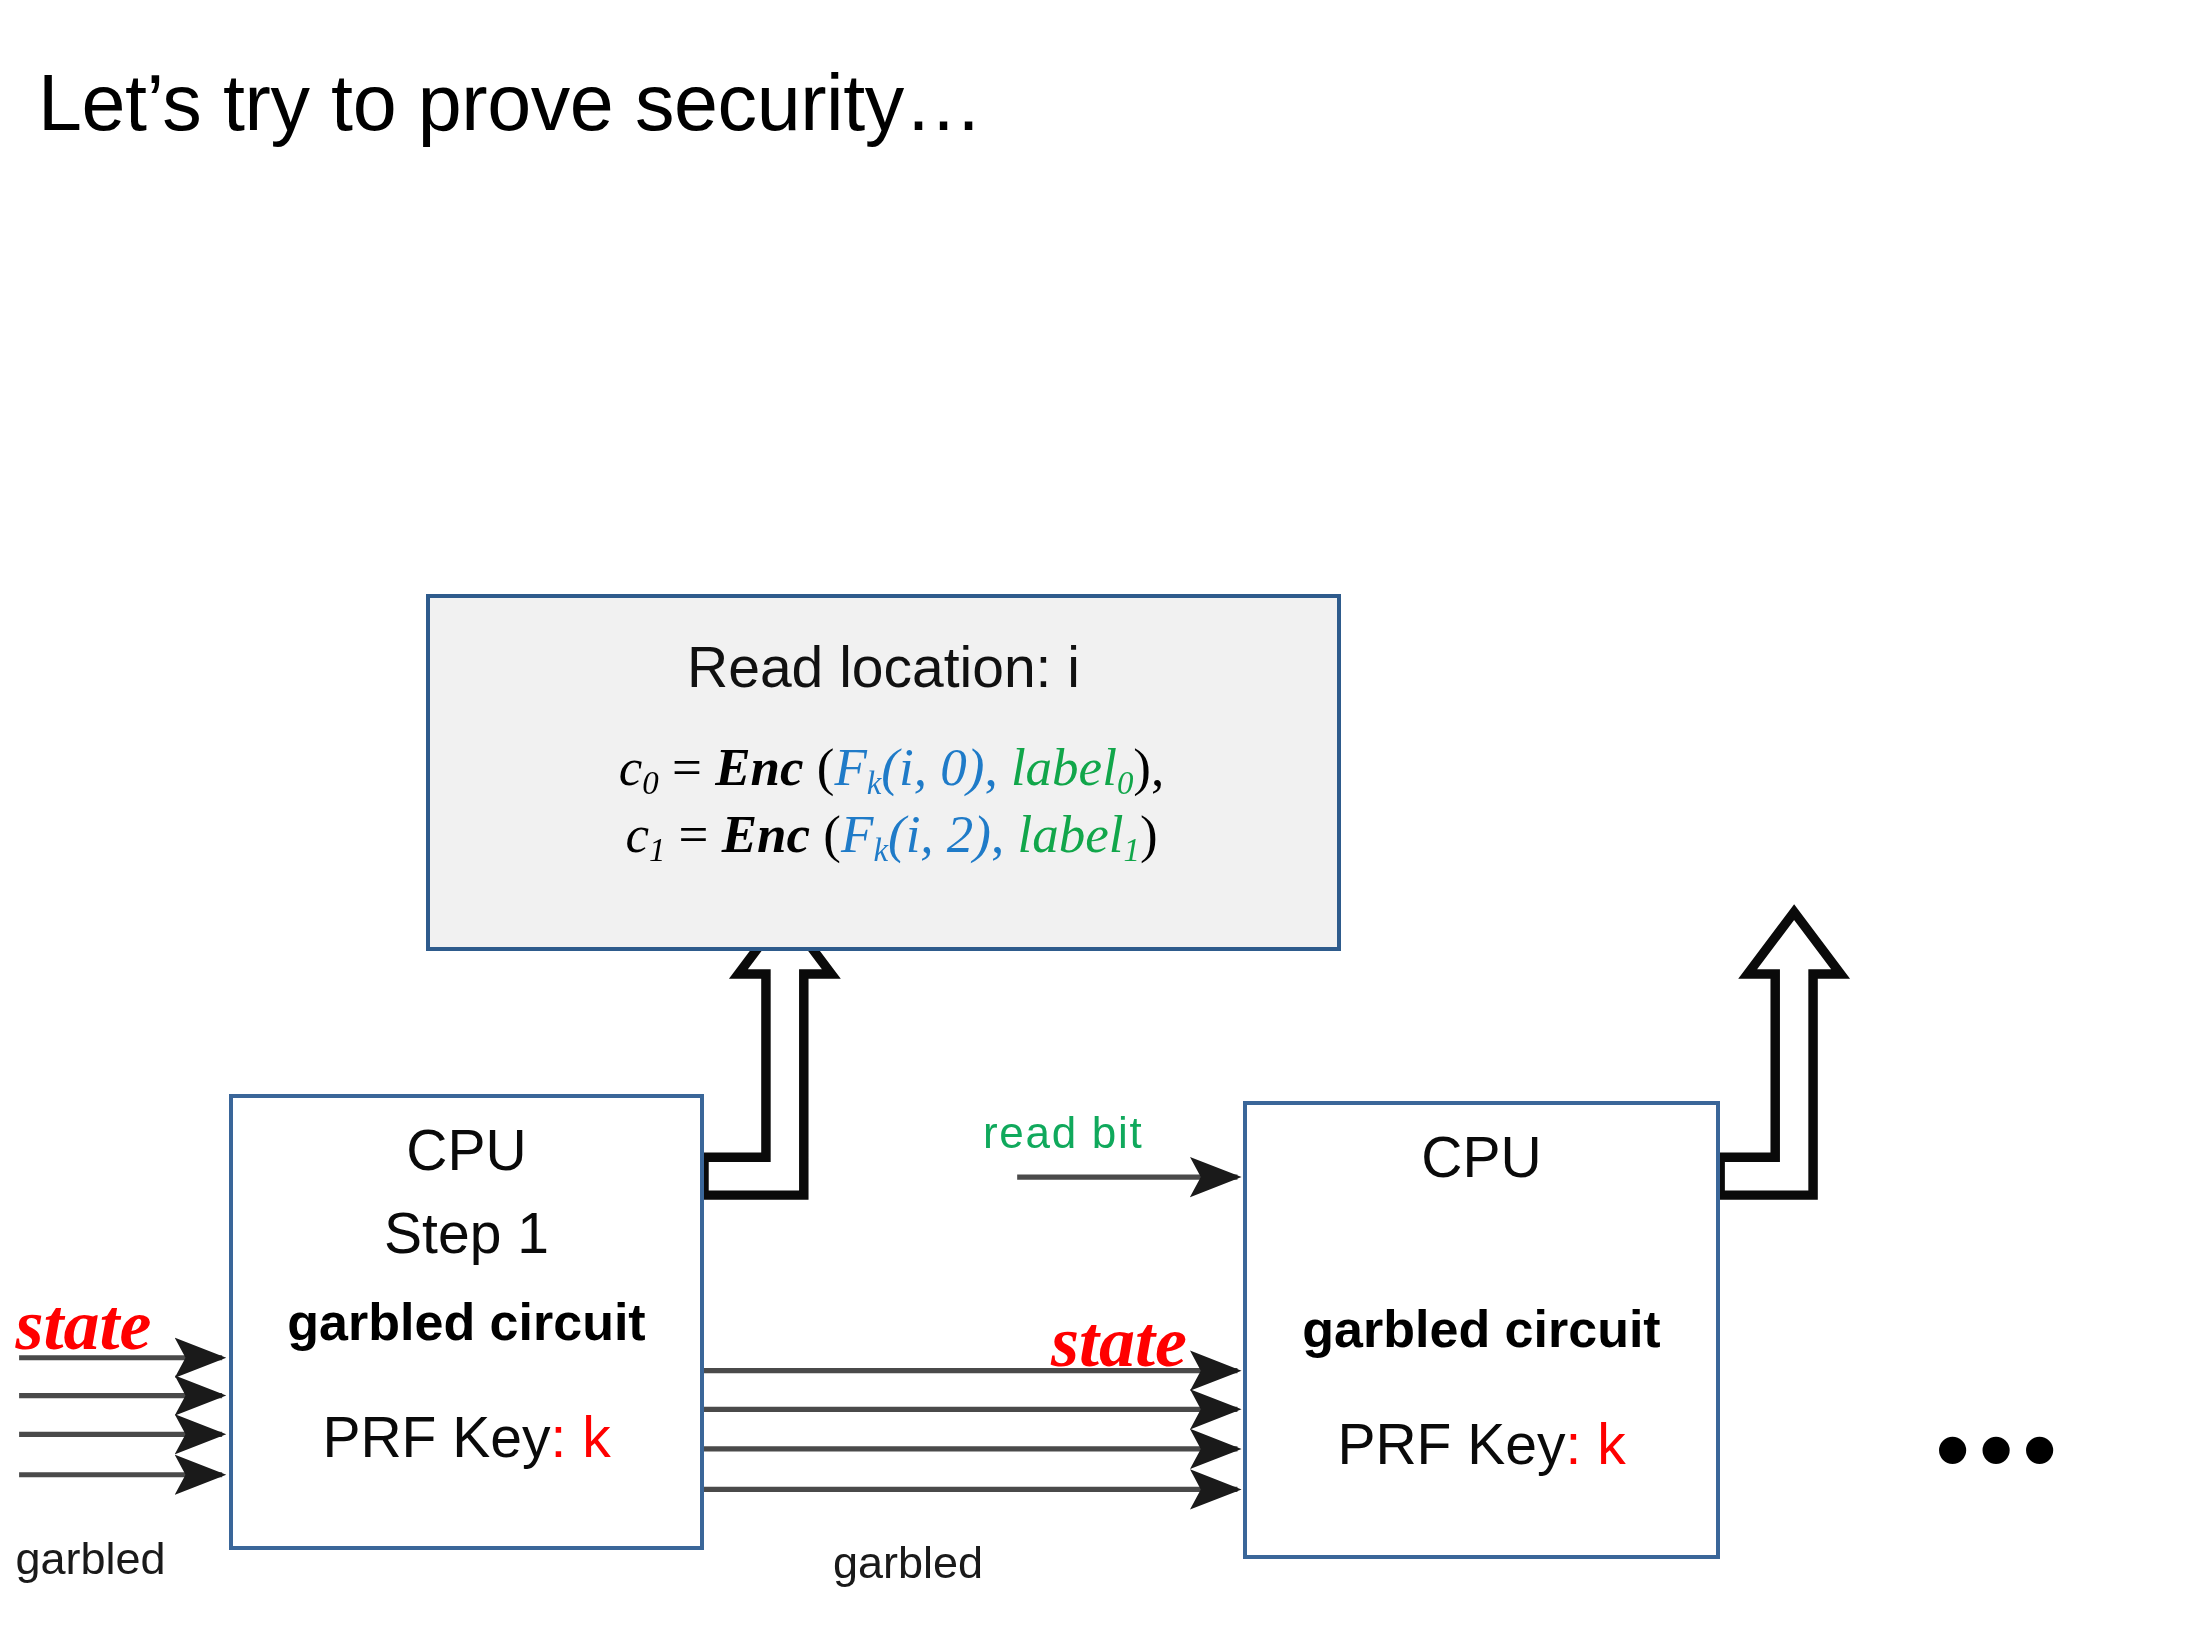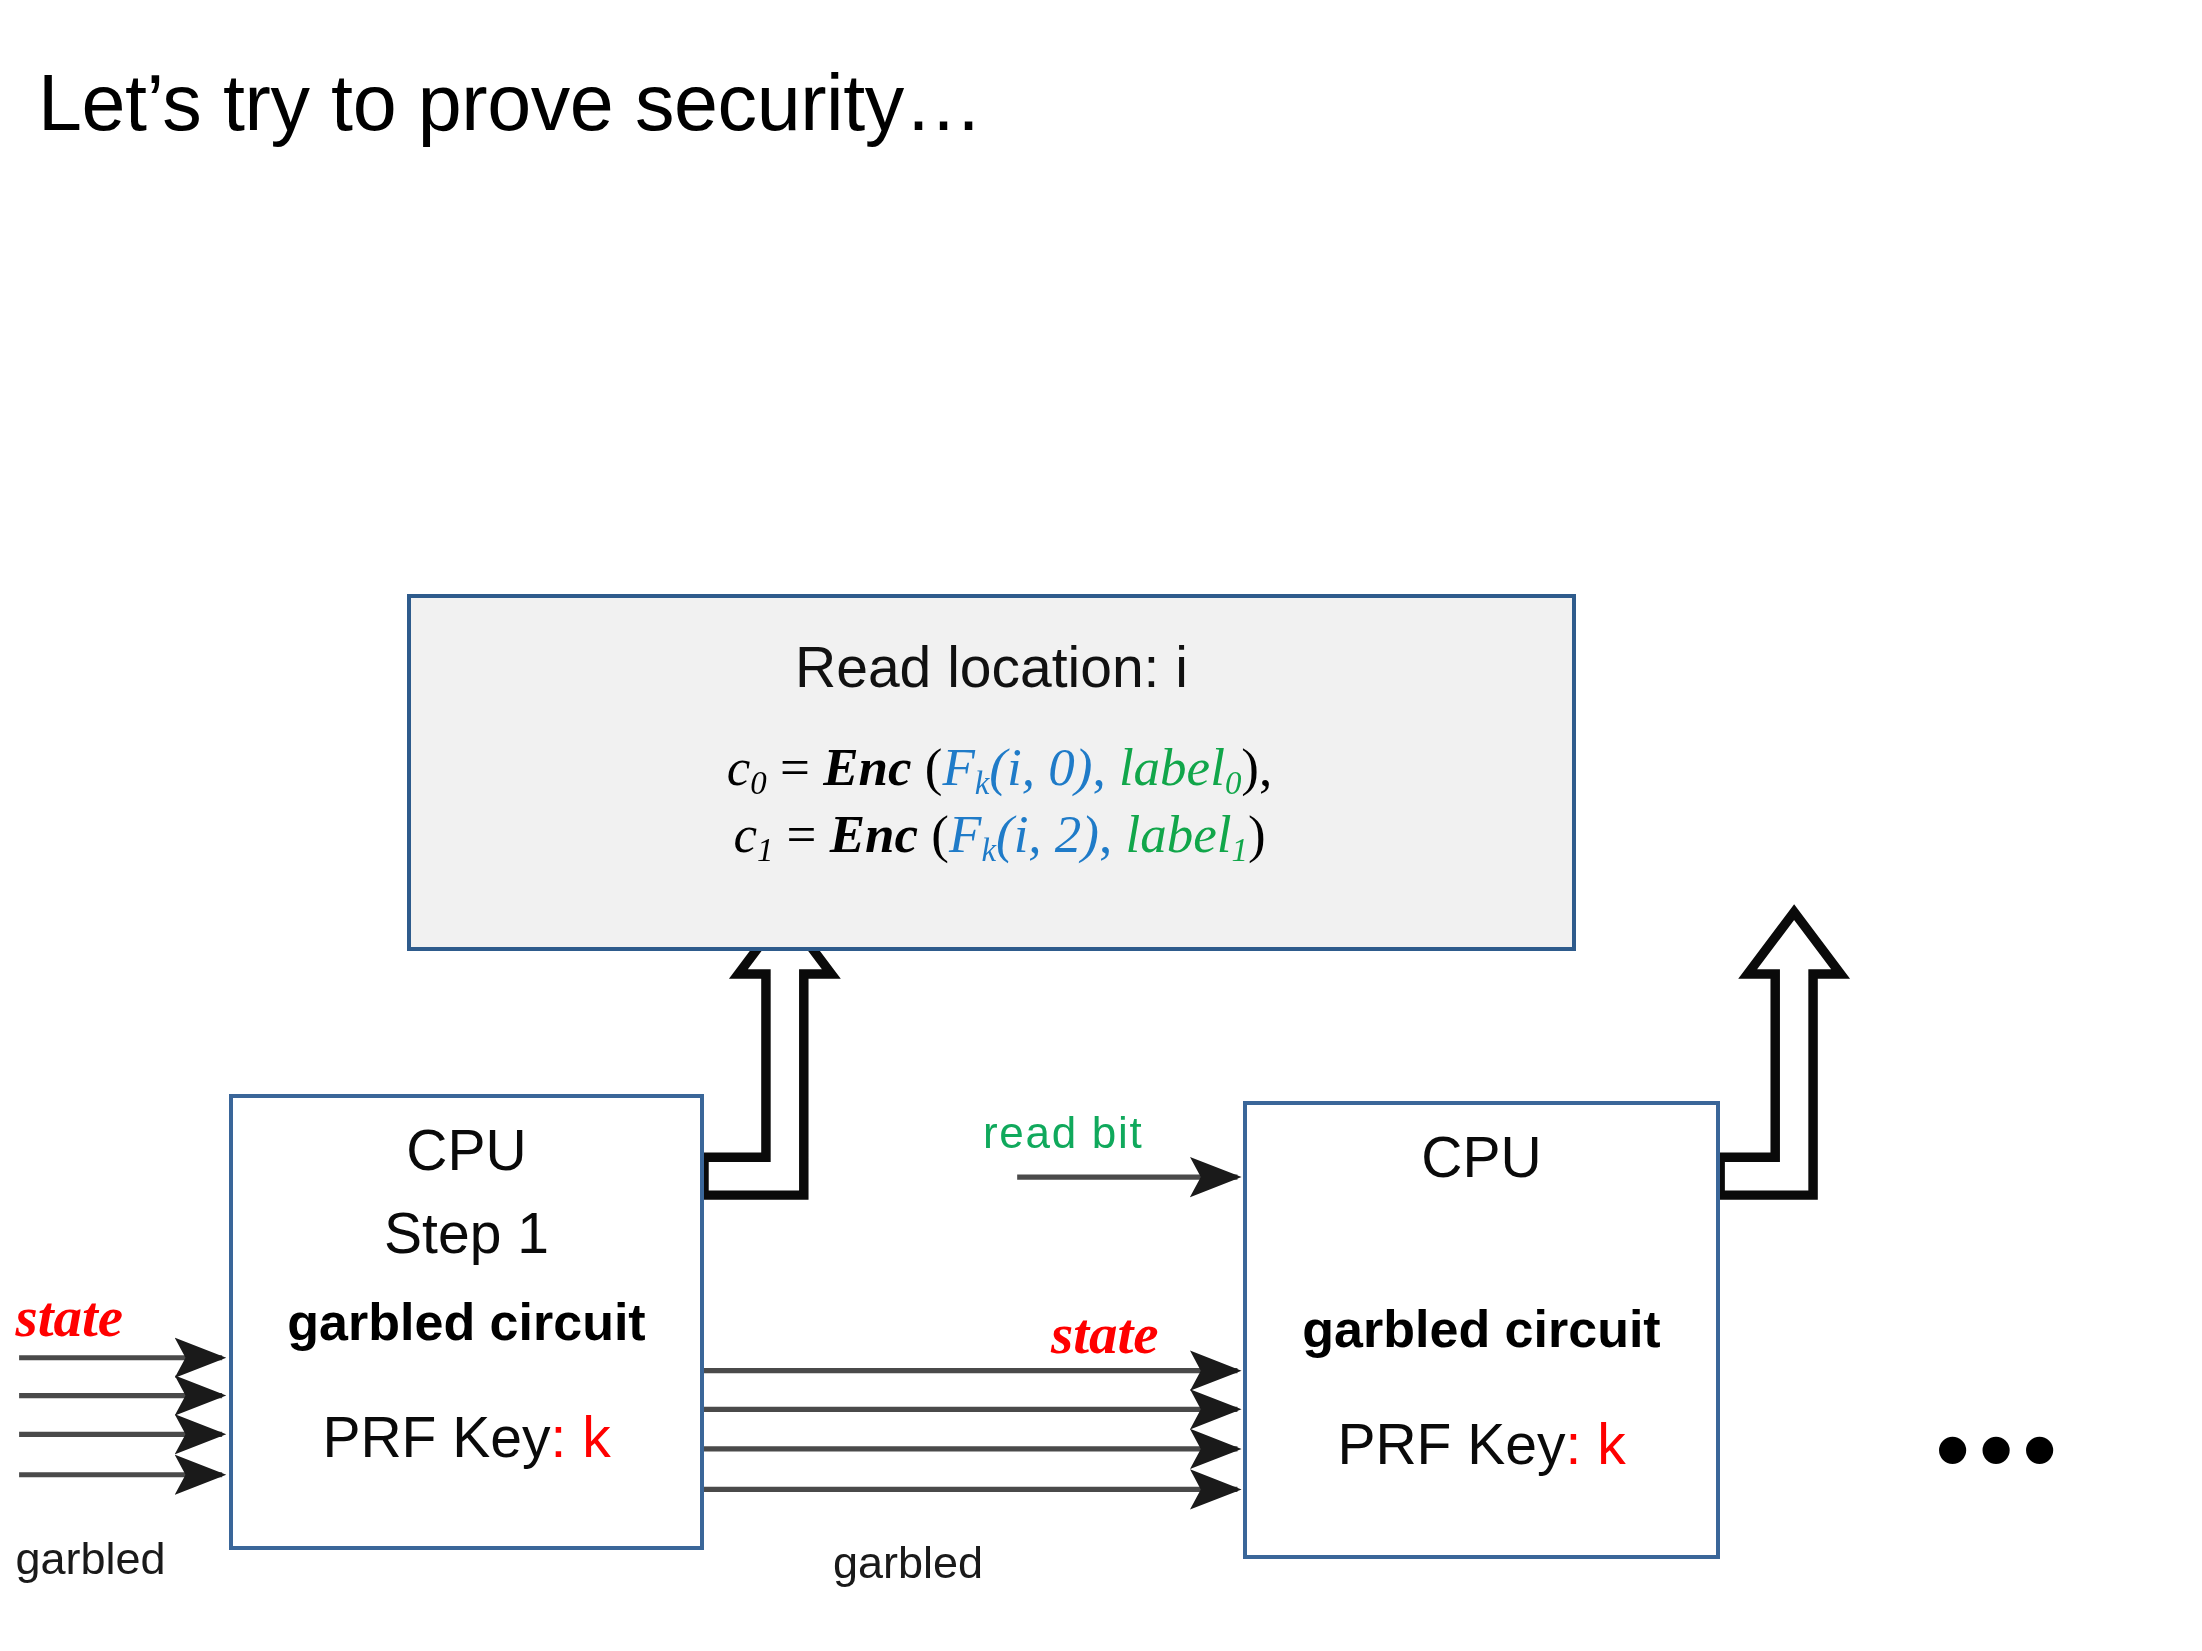--- a/index.html
+++ b/index.html
@@ -30,23 +30,23 @@
   }
 
   
   .box {
     position: absolute;
     box-sizing: border-box;
     border: 4.3px solid #3A6699;
     background: #FFFFFF;
   }
   .box-readloc {
-    left: 407px;
+    left: 426px;
     top: 594px;
-    width: 1169px;
+    width: 915px;
     height: 357px;
     background: #F1F1F1;
     border: 4.3px solid #2E5B8C;
   }
   .box-cpu1 {
     left: 229px;
     top: 1094px;
     width: 475px;
     height: 456px;
   }
@@ -124,21 +124,21 @@
 
   
   .lbl {
     position: absolute;
     white-space: nowrap;
   }
   .lbl-state {
     font-family: "Liberation Serif", serif;
     font-style: italic;
     font-weight: bold;
-    font-size: 57px;
+    font-size: 72px;
     color: #FF0000;
   }
   .state-left  { left: 15.5px;  top: 1284px; }
   .state-mid   { left: 1051px; top: 1301px; }
 
   .lbl-garbled {
     font-size: 45px;
     color: #1A1A1A;
     font-weight: 400;
   }

